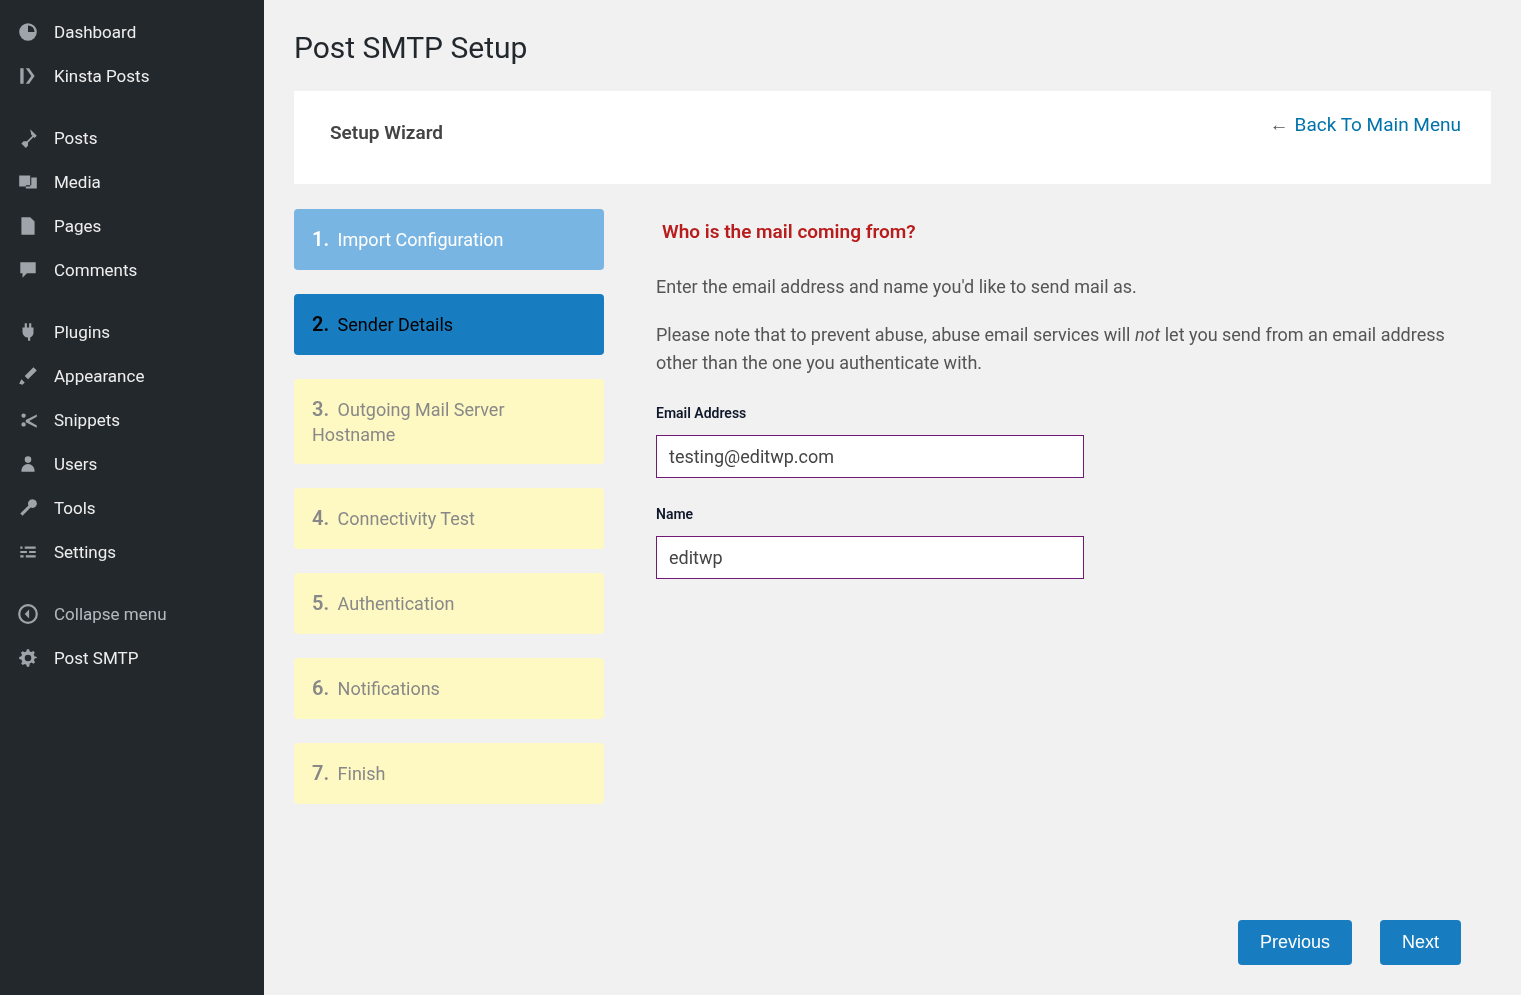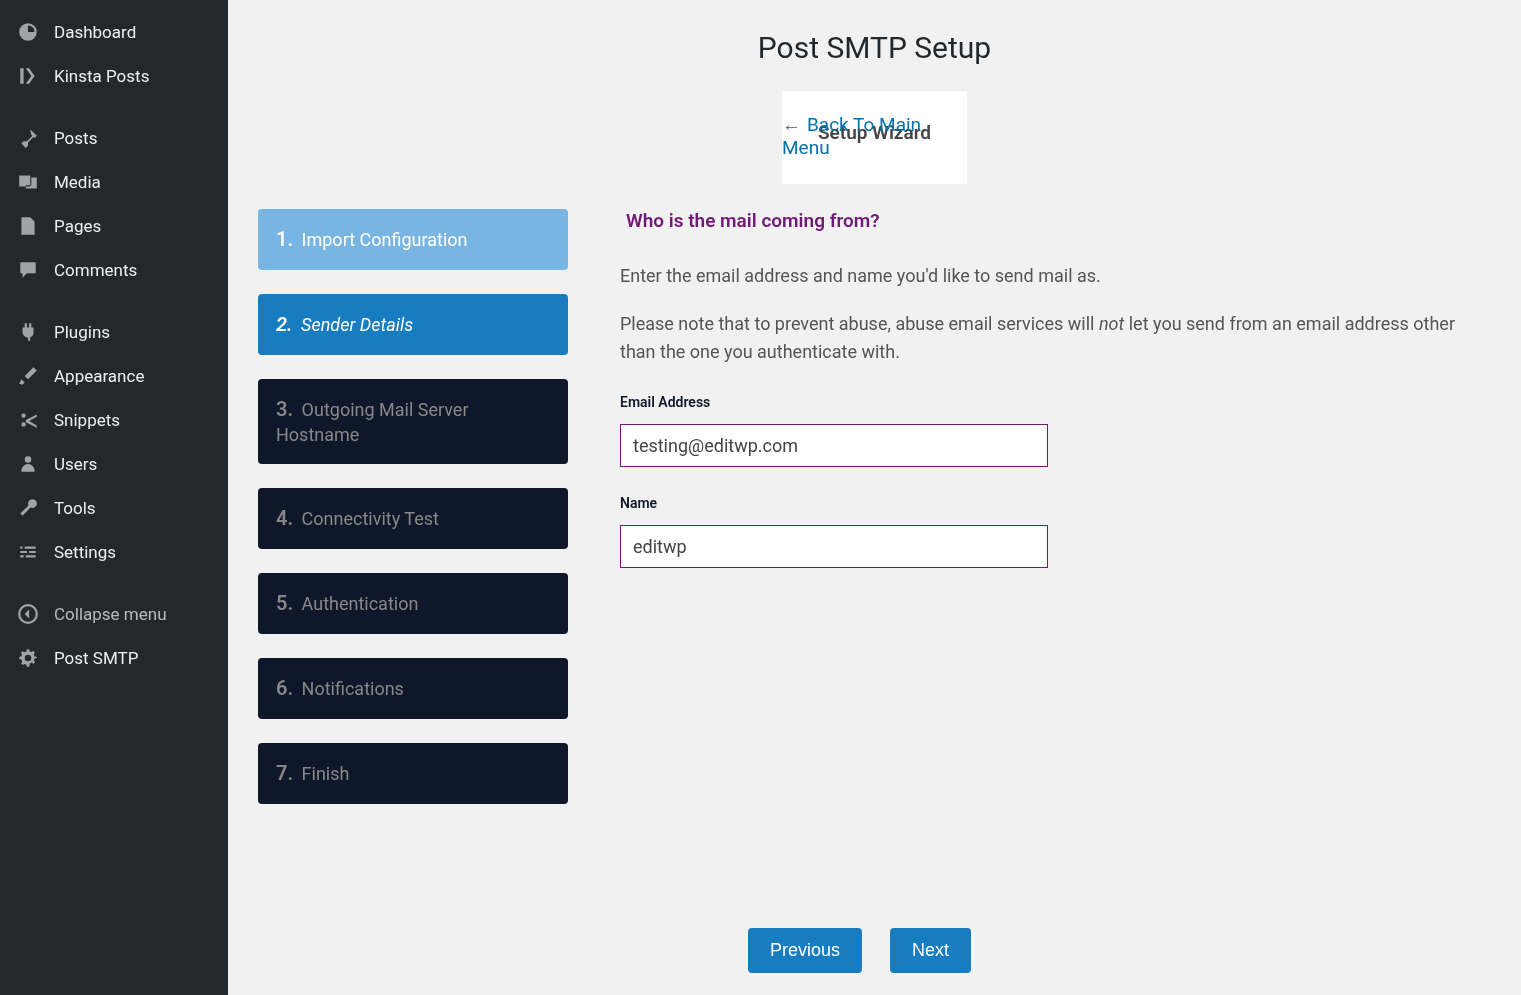--- a/index.html
+++ b/index.html
@@ -1,36 +1,36 @@
 <!DOCTYPE html>
 <html><head>
 <meta charset="utf-8">
 <style>
 * { box-sizing: border-box; margin: 0; padding: 0; }
 body { font-family: -apple-system, BlinkMacSystemFont, "Segoe UI", Roboto, sans-serif; background: #f1f1f1; color: #3c434a; display: flex; width: 1521px; height: 995px; overflow: hidden; }
-.sidebar { width: 228px; background: #23282d; color: #eee; flex-shrink: 0; padding-top: 10px; }
+.sidebar { width: 264px; background: #23282d; color: #eee; flex-shrink: 0; padding-top: 10px; }
 .sidebar-item { display: flex; align-items: center; padding: 10px 16px; color: #eee; font-size: 17px; cursor: pointer; }
 .sidebar-item .icon { width: 24px; height: 24px; margin-right: 14px; display: flex; align-items: center; justify-content: center; color: rgba(240,246,252,0.6); }
 .sidebar-item.dim { color: rgba(240,246,252,0.7); }
 .sidebar-sep { height: 18px; }
 .icon svg { width: 22px; height: 22px; fill: currentColor; }
-.main { flex: 1; padding: 30px 30px 8px 30px; display: flex; flex-direction: column; align-items: center; }
+.main { flex: 1; padding: 30px 30px 16px 30px; display: flex; flex-direction: column; }
 .page-title { font-size: 30px; font-weight: 400; color: #23282d; margin-bottom: 26px; }
 .card { background: #fff; padding: 30px 36px 40px 36px; position: relative; margin-bottom: 25px; }
 .back-link { position: absolute; top: 22px; right: 30px; color: #0073aa; font-size: 19px; cursor: pointer; }
 .back-link .arrow { color: #555; margin-right: 6px; }
 .setup-wizard-title { font-size: 19px; font-weight: 600; color: #444; }
 .wizard-area { display: flex; gap: 52px; flex: 1; }
 .steps { width: 310px; flex-shrink: 0; display: flex; flex-direction: column; gap: 24px; }
-.step { background: #0f172a; color: #888; padding: 17px 18px; font-size: 18px; border-radius: 4px; cursor: pointer; line-height: 1.35; }
+.step { background: #fef9c3; color: #888; padding: 17px 18px; font-size: 18px; border-radius: 4px; cursor: pointer; line-height: 1.35; }
 .step .num { font-size: 20px; font-weight: 600; margin-right: 4px; }
 .step.done { background: #78b5e2; color: #fff; }
-.step.active { background: #187cc0; color: #ffffff; font-style: italic; }
+.step.active { background: #187cc0; color: #000000; }
 .content { flex: 1; padding-right: 30px; }
-.question { font-size: 19px; font-weight: 600; color: #701a75; margin-bottom: 30px; padding-left: 6px; }
+.question { font-size: 19px; font-weight: 600; color: #b91c1c; margin-bottom: 30px; padding-left: 6px; margin-top: 11px; }
 .desc { font-size: 18px; color: #555; line-height: 1.55; margin-bottom: 20px; }
 .desc em { font-style: italic; }
 .field-label { font-size: 14px; font-weight: 600; color: #0f172a; margin-top: 28px; margin-bottom: 14px; }
 .field-input { width: 428px; padding: 10px 12px; font-size: 18px; border: 1px solid #701a75; font-family: inherit; color: #444; }
 .footer-btns { display: flex; justify-content: flex-end; gap: 28px; padding: 20px 30px 14px 0; }
 .btn { background: #187cc0; color: #fff; border: none; padding: 12px 22px; font-size: 18px; border-radius: 4px; cursor: pointer; }
 </style>
 </head>
 <body>
 

